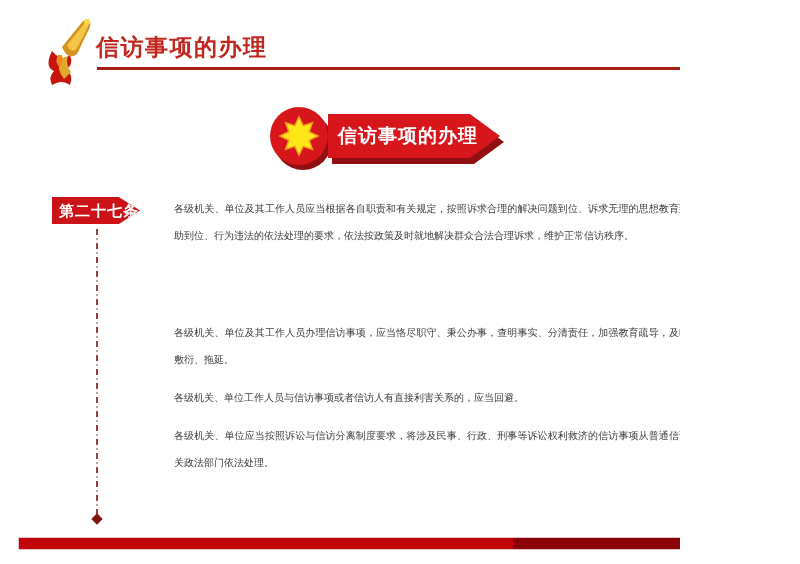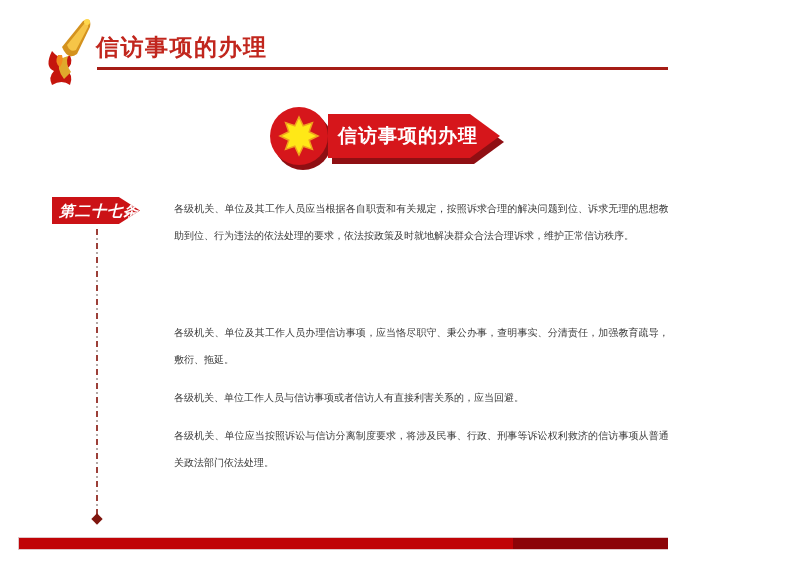--- a/index.html
+++ b/index.html
@@ -1,18 +1,18 @@
 <!DOCTYPE html>
 <html><head>
 <meta charset="utf-8">
 <style>
   html,body{margin:0;padding:0;background:#fff;}
   .slide{
     position:relative;width:668px;height:564px;background:#ffffff;
-    font-family:"Liberation Sans",sans-serif;overflow:hidden;
+    font-family:"Liberation Sans",sans-serif;overflow:hidden;padding-left:12px;
   }
   
   .logo{position:absolute;left:44px;top:15px;width:50px;height:73px;}
   .page-title{
     position:absolute;left:96px;top:32px;font-size:23px;font-weight:700;
     color:#c1261d;letter-spacing:1.5px;white-space:nowrap;
   }
   .title-underline{position:absolute;left:97px;top:67px;width:666px;height:3px;background:#a51d15;}
   
   .badge{position:absolute;left:268px;top:103px;width:240px;height:68px;}
@@ -20,21 +20,20 @@
   .badge-label{
     position:absolute;left:70px;top:11px;width:140px;height:44px;line-height:44px;
     text-align:center;color:#ffffff;font-size:19px;font-weight:700;letter-spacing:1px;white-space:nowrap;
   }
   
   .article-label{
     position:absolute;left:52px;width:88px;height:27px;box-sizing:border-box;
     background:#cb1216;color:#fff;font-size:15px;font-weight:700;line-height:27px;
     padding-left:7px;letter-spacing:1px;white-space:nowrap;z-index:2;
     clip-path:polygon(0 0,76% 0,100% 50%,76% 100%,0 100%);
-    font-style:italic;
   }
   .label-27{top:197px;}
   .label-28{top:321px;}
   
   .para{
     color:#3b3b3b;font-size:10px;line-height:27px;text-align:justify;
     margin:0 0 11px 0;
   }
   .para-block-27{position:absolute;left:174px;top:195px;width:616px;}
   .para-block-28{position:absolute;left:174px;top:319px;width:616px;}

